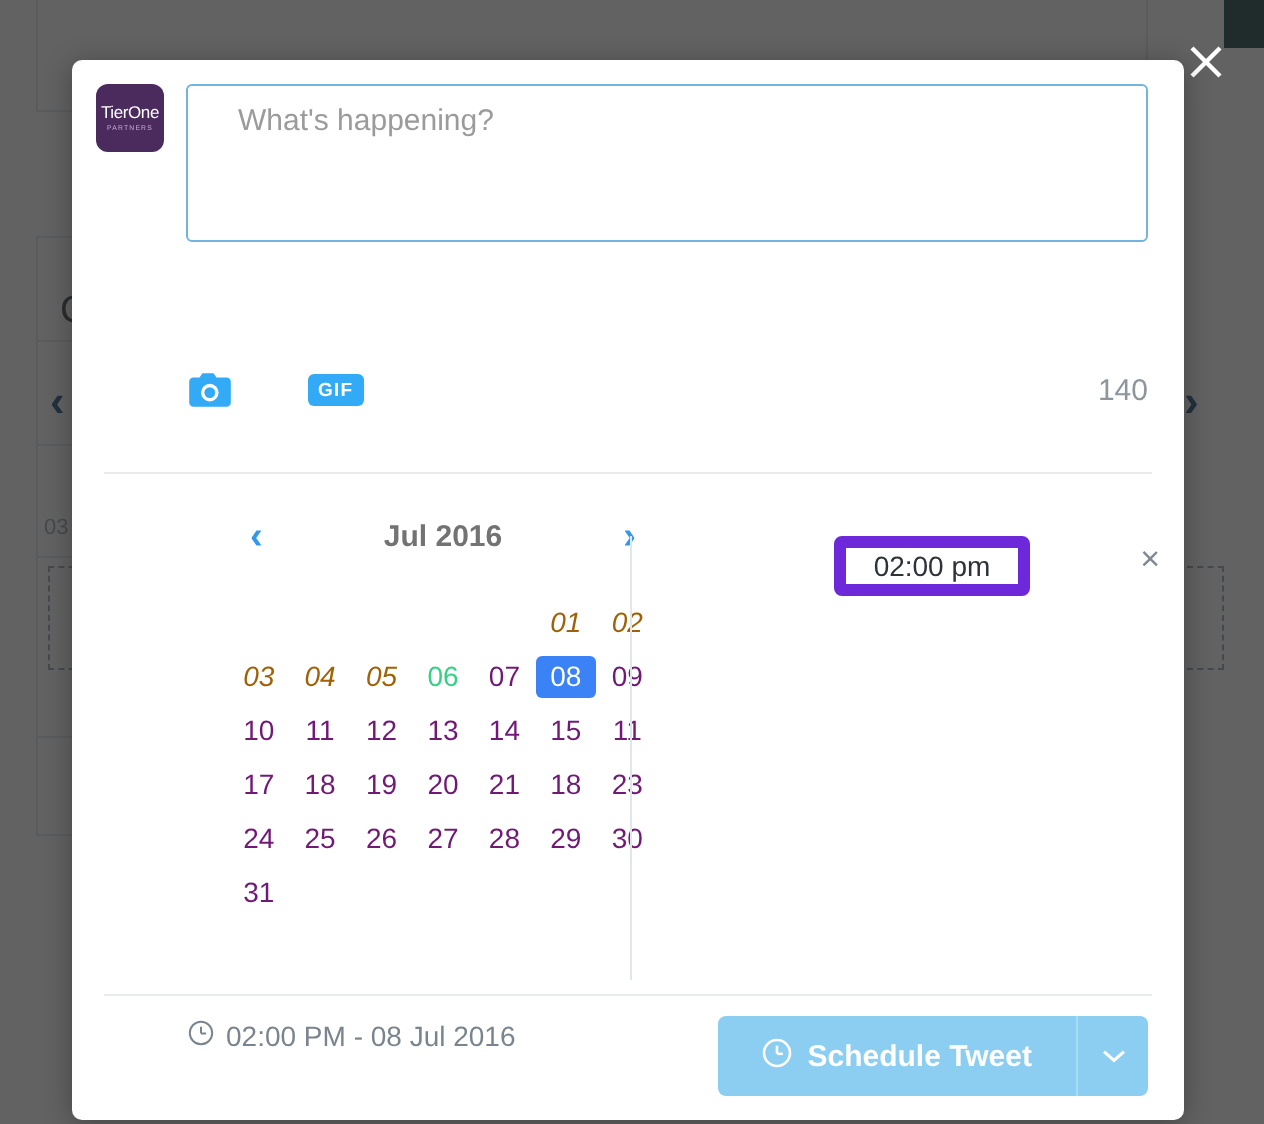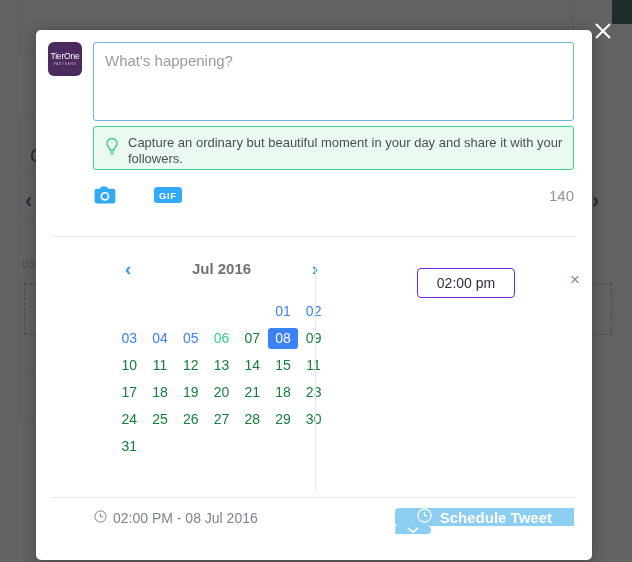--- a/index.html
+++ b/index.html
@@ -71,21 +71,21 @@
     line-height: 5px; margin-top: 1px;
   }
 
   .ta-wrap {
     position: absolute; left: 57px; top: 12px;
     width: 481px; height: 79px;
   }
   #tweet-textarea {
     width: 100%; height: 100%;
     border: 1px solid #71b4e2; border-radius: 3px;
-    padding: 9px 11px; resize: none; outline: none;
+    padding: 9px 25px; resize: none; outline: none;
     font-family: "Liberation Sans", sans-serif;
     font-size: 15px; color: #33383d;
     background: #fff;
   }
   #tweet-textarea::placeholder { color: #9b9b9b; }
 
   .tip {
     position: absolute; left: 57px; top: 96px;
     width: 481px; height: 44px;
     background: #ebfaf1; border: 1px solid #3ecf8e; border-radius: 3px;
@@ -135,37 +135,37 @@
   }
   .cal-title {
     color: #737373; font-size: 15px; font-weight: bold;
   }
   .cal-grid {
     display: grid; grid-template-columns: repeat(7, 1fr);
     row-gap: 6px; margin-top: 18px;
   }
   .day {
     height: 21px; line-height: 21px; text-align: center;
-    font-size: 14px; color: #15803d; border-radius: 3px;
+    font-size: 14px; color: #701a75; border-radius: 3px;
     cursor: pointer;
   }
   .day.empty { visibility: hidden; cursor: default; }
-  .day.muted { color: #3b82f6; }
+  .day.muted { color: #a16207; font-style: italic; }
   .day.green { color: #35d184; }
   .day.sel { background: #3b82f6; color: #ffffff; }
 
   .vdiv {
     position: absolute; left: 279px; top: 28px;
     width: 1px; height: 222px; background: #dfe6ec;
   }
 
   .timepanel { position: absolute; left: 330px; top: 28px; width: 200px; }
   #time-input {
     display: block; width: 98px; height: 30px; margin: 0 auto;
-    border: 1px solid #6d28d9; border-radius: 4px;
+    border: 6px solid #6d28d9; border-radius: 4px;
     text-align: center; font-size: 14px; color: #2c3238;
     font-family: "Liberation Sans", sans-serif;
     outline: none; background: #fff;
   }
   .tz {
     text-align: center; color: #a9b2bb; font-size: 14px; margin-top: 25px;
   }
   #time-clear {
     position: absolute; right: -14px; top: 3px;
     color: #7f8a95; font-size: 17px; cursor: pointer; line-height: 17px;
@@ -175,21 +175,21 @@
   .footer {
     position: absolute; left: 0; bottom: 0; width: 100%; height: 62px;
   }
   .sched-summary {
     position: absolute; left: 58px; top: 12px;
     color: #7a848e; font-size: 14px;
     display: flex; align-items: center; gap: 6px;
   }
   .btn-group {
     position: absolute; right: 18px; top: 10px;
-    display: flex; height: 40px; flex-direction: column;
+    display: flex; height: 40px;
   }
   .btn-primary {
     background: #8ccdf2; color: #ffffff; border: none;
     font-family: "Liberation Sans", sans-serif;
     font-size: 15px; font-weight: bold;
     padding: 0 22px; cursor: pointer;
     border-radius: 4px 0 0 4px;
     display: flex; align-items: center; gap: 8px;
   }
   .btn-caret {
@@ -240,30 +240,20 @@
 
   <div class="avatar">
     <div class="a1">TierOne</div>
     <div class="a2">PARTNERS</div>
   </div>
 
   <div class="ta-wrap">
     <textarea id="tweet-textarea" placeholder="What's happening?" style=""></textarea>
   </div>
 
-  <div class="tip">
-    <div class="tip-icon">
-      <svg width="16" height="20" viewBox="0 0 16 20" aria-hidden="true">
-        <path d="M8 1.5a5 5 0 0 0-3 9c.6.5.9 1.1.9 1.8v.7h4.2v-.7c0-.7.3-1.3.9-1.8a5 5 0 0 0-3-9z" fill="none" stroke="#3ecf8e" stroke-width="1.3"></path>
-        <line x1="5.9" y1="15.2" x2="10.1" y2="15.2" stroke="#3ecf8e" stroke-width="1.3"></line>
-        <line x1="6.6" y1="17.4" x2="9.4" y2="17.4" stroke="#3ecf8e" stroke-width="1.3"></line>
-      </svg>
-    </div>
-    <div class="tip-text">Capture an ordinary but beautiful moment in your day and share it with your followers.</div>
-  </div>
 
   <div class="toolbar">
     <div class="cam">
       <svg width="26" height="21" viewBox="0 0 26 21" aria-hidden="true">
         <path d="M8.2 1.6h5.6l1.4 2.2h5.1c1.2 0 2.1.9 2.1 2.1v10.4c0 1.2-.9 2.1-2.1 2.1H3.7c-1.2 0-2.1-.9-2.1-2.1V5.9c0-1.2.9-2.1 2.1-2.1h3.1z" fill="#33aaf5"></path>
         <circle cx="11.9" cy="11.3" r="4.4" fill="#ffffff"></circle>
         <circle cx="11.9" cy="11.3" r="2.7" fill="#33aaf5"></circle>
         <rect x="19.3" y="4.3" width="2.4" height="1.6" rx="0.6" fill="#33aaf5"></rect>
       </svg>
     </div>

